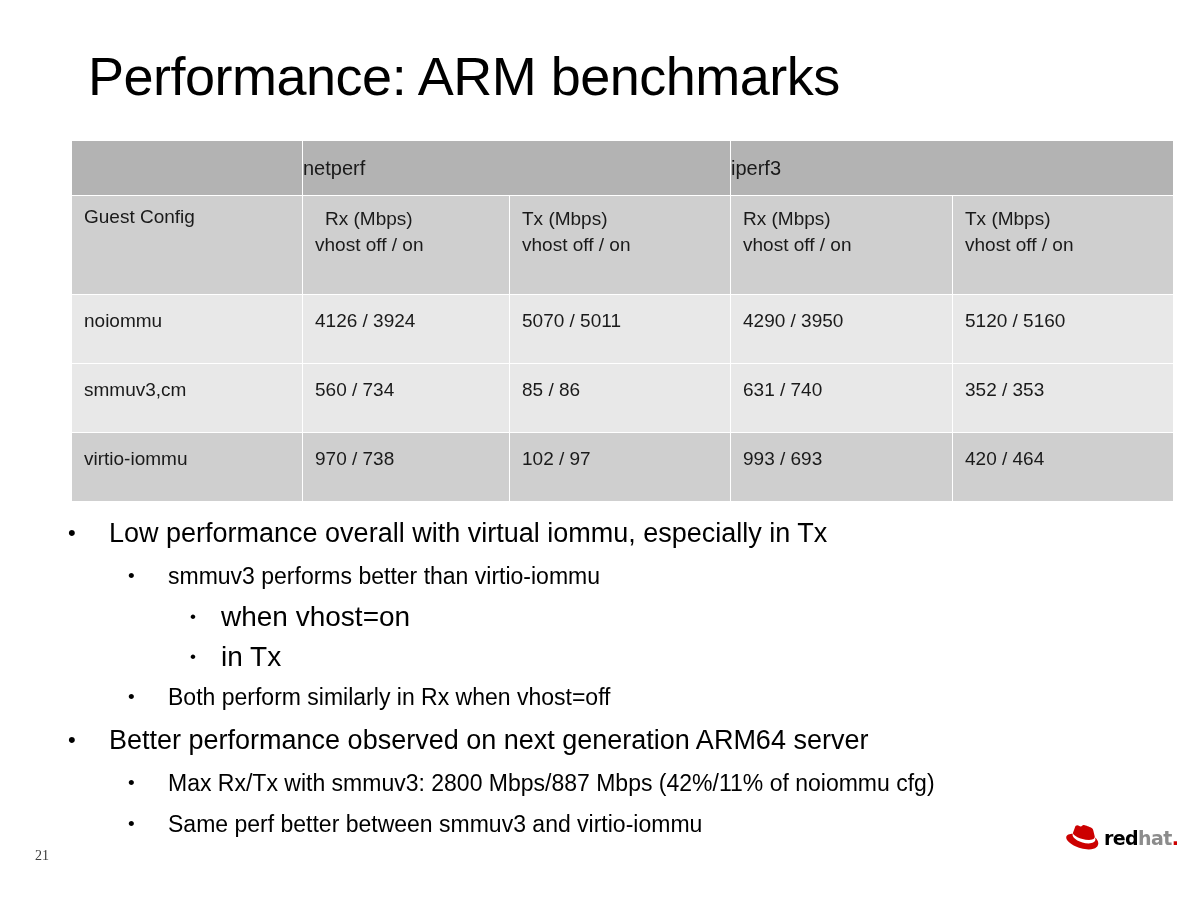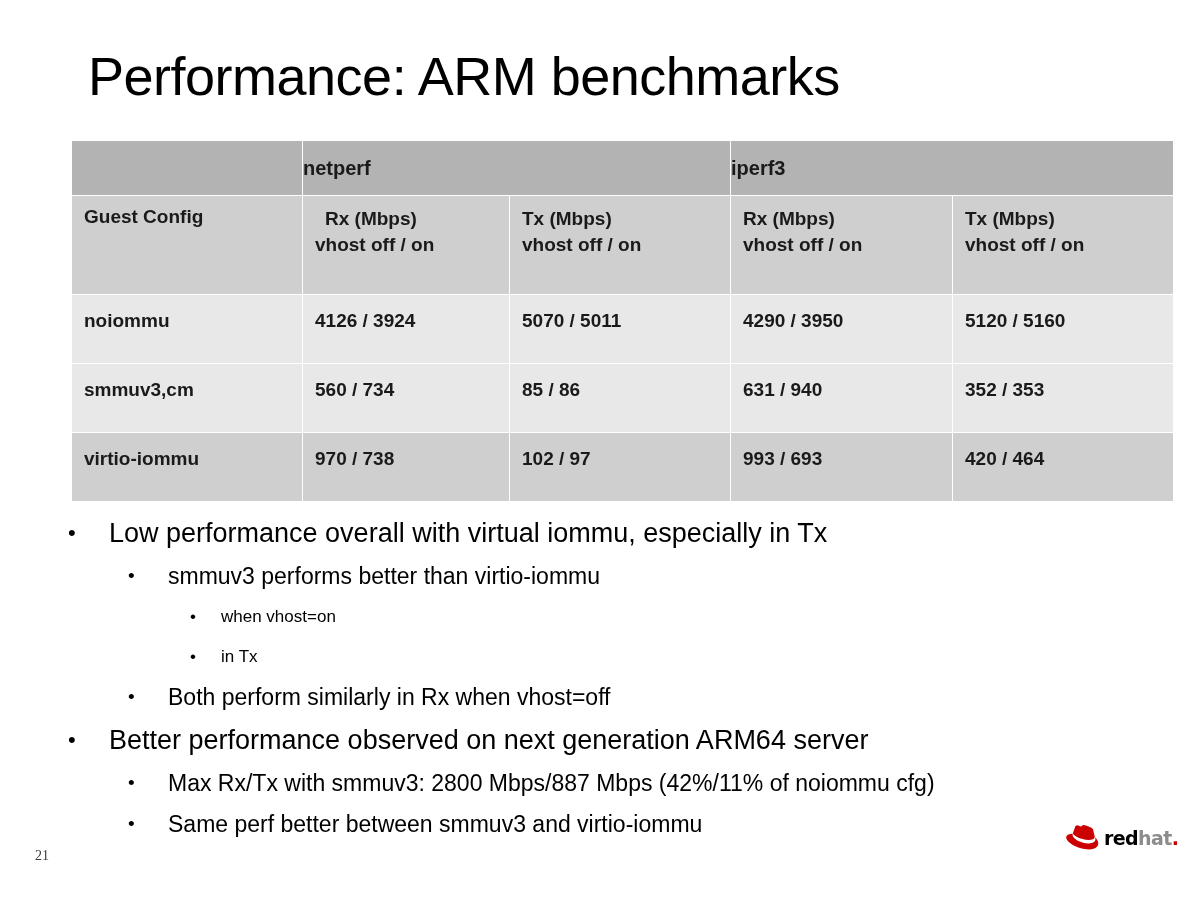--- a/index.html
+++ b/index.html
@@ -38,21 +38,21 @@
     width: 1102px;
     border-collapse: collapse;
     table-layout: fixed;
     font-size: 19px;
     color: #1a1a1a;
   }
   .bench-table td, .bench-table th {
     border: 1px solid #ffffff;
     padding: 0;
     vertical-align: middle;
-    font-weight: 700;
+    font-weight: 400;
     text-align: left;
   }
   .col-cfg    { width: 231px; }
   .col-np-rx  { width: 207px; }
   .col-np-tx  { width: 221px; }
   .col-ip-rx  { width: 222px; }
   .col-ip-tx  { width: 221px; }
 
   
   .grp-row td {
@@ -134,21 +134,21 @@
   }
 
   .lvl3 { margin-bottom: 3px; }
   .lvl3 .dot {
     width: 31px;
     margin-left: 190px;
     font-size: 17px;
     line-height: 37px;
   }
   .lvl3 .txt {
-    font-size: 17px;
+    font-size: 28px;
     line-height: 37px;
   }
 
   
   .page-number {
     position: absolute;
     left: 35px;
     top: 848px;
     font-family: "Liberation Serif", serif;
     font-size: 14px;
@@ -225,21 +225,21 @@
       <td>noiommu</td>
       <td>4126 / 3924</td>
       <td>5070 / 5011</td>
       <td>4290 / 3950</td>
       <td>5120 / 5160</td>
     </tr>
     <tr class="data-row row-light">
       <td>smmuv3,cm</td>
       <td>560 / 734</td>
       <td>85 / 86</td>
-      <td>631 / 940</td>
+      <td>631 / 740</td>
       <td>352 / 353</td>
     </tr>
     <tr class="data-row row-dark">
       <td>virtio-iommu</td>
       <td>970 / 738</td>
       <td>102 / 97</td>
       <td>993 / 693</td>
       <td>420 / 464</td>
     </tr>
   </tbody>

